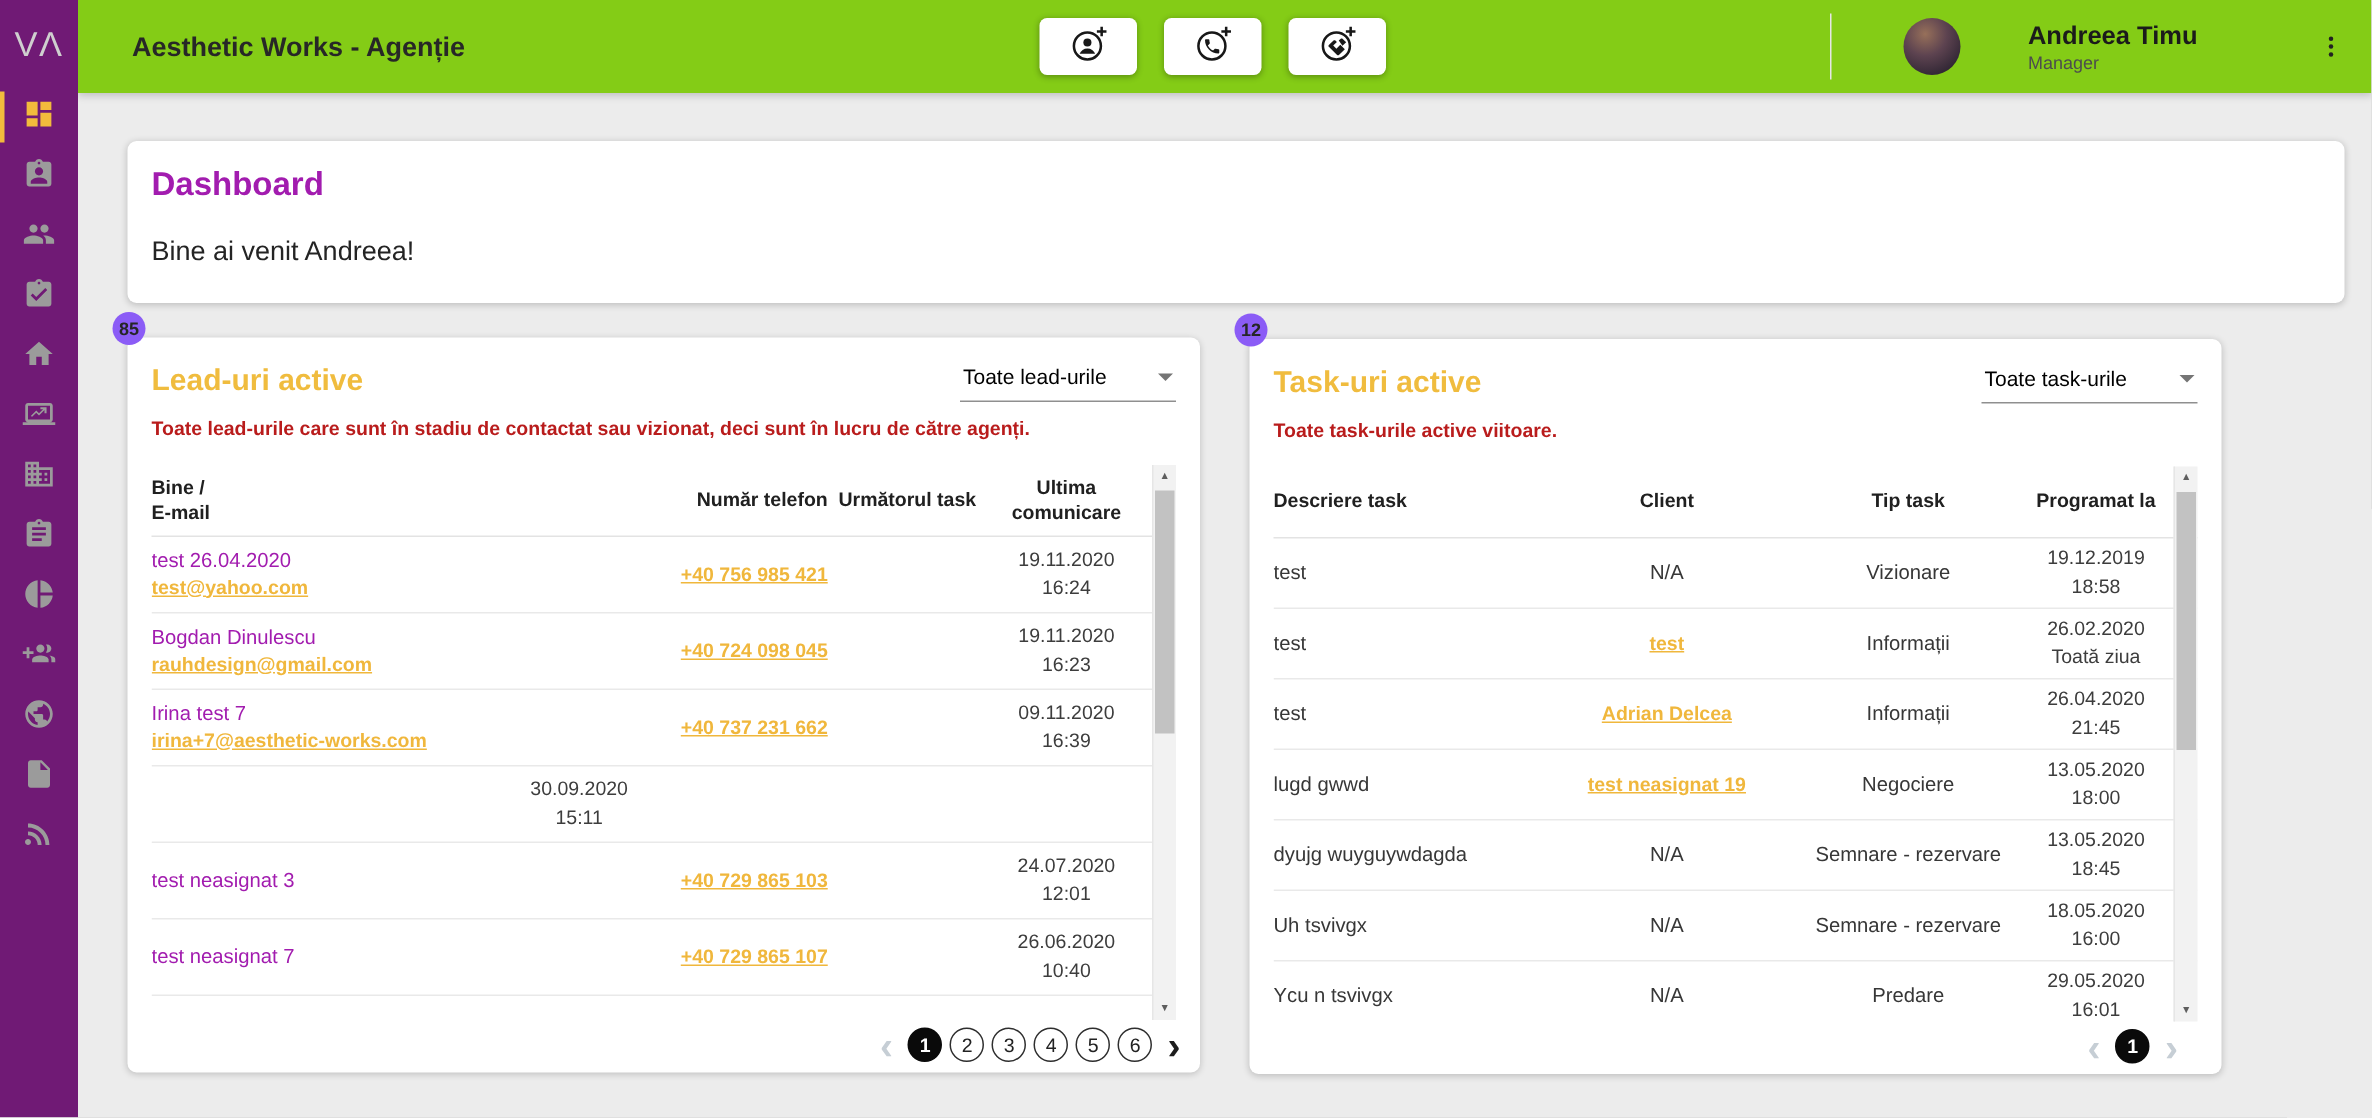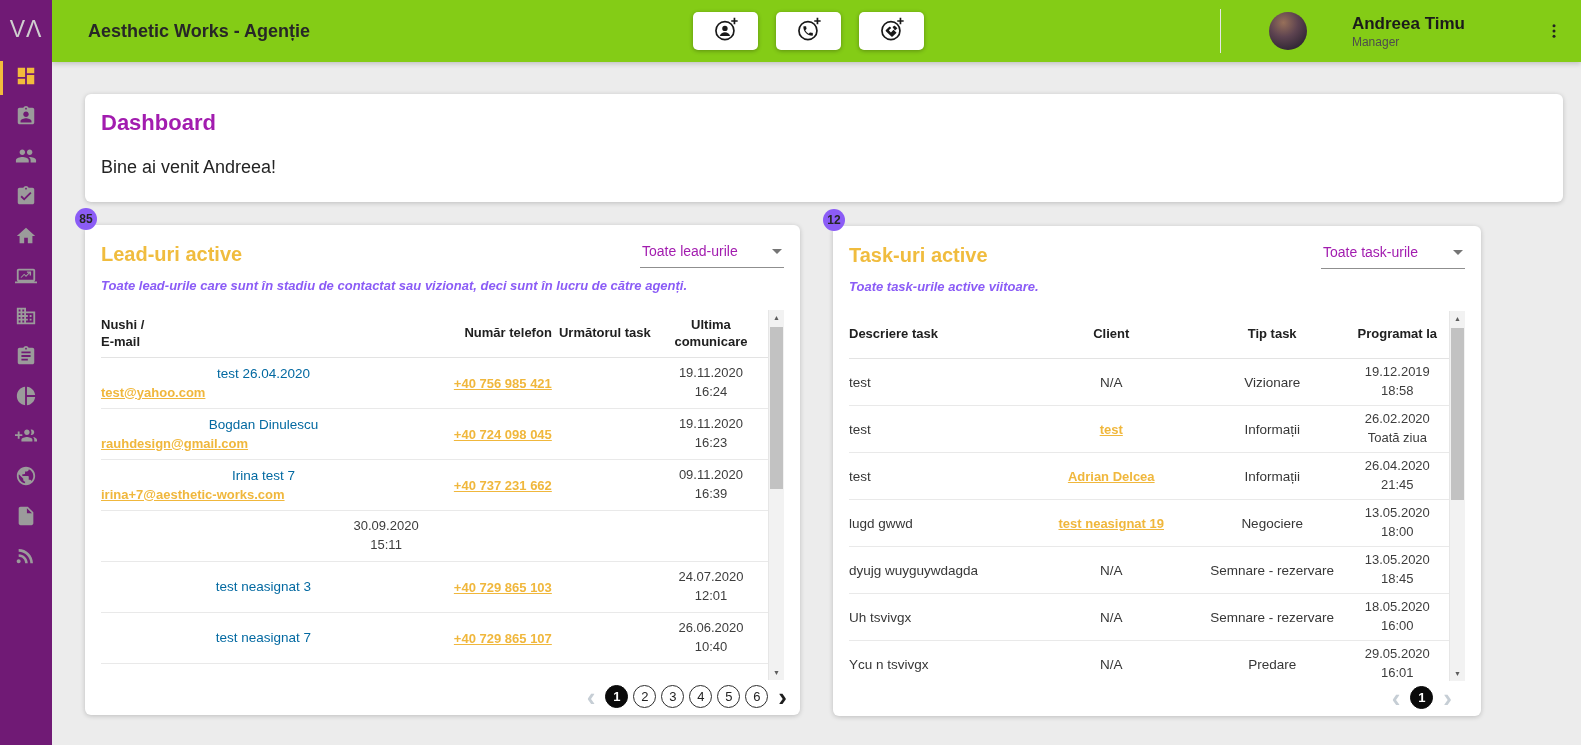--- a/index.html
+++ b/index.html
@@ -41,43 +41,43 @@
 
   .panel.leads{left:33px;top:163px;width:715px;height:490px;}
   .panel.tasks{left:781px;top:164px;width:648px;height:490px;}
   .badge{position:absolute;left:-10px;top:-17px;width:22px;height:22px;border-radius:50%;
          background:#8b5cf6;color:#262626;font-size:12px;font-weight:700;
          display:flex;align-items:center;justify-content:center;z-index:3;}
   .panel-title{position:absolute;left:16px;top:18px;font-size:20px;font-weight:700;color:#f0bc3e;}
   .panel-filter{position:absolute;right:16px;top:16px;width:140px;border-bottom:1px solid #8f8f8f;
                 display:flex;align-items:center;justify-content:space-between;
                 padding:2px 2px 8px 2px;cursor:pointer;}
-  .flabel{font-size:14px;color:#a21caf;text-align:center;}
+  .flabel{font-size:14px;color:#000000;text-align:center;}
   .caret{width:0;height:0;border-left:5px solid transparent;border-right:5px solid transparent;
          border-top:5px solid #757575;}
-  .panel-desc{position:absolute;left:16px;top:53px;right:16px;font-size:13px;font-weight:700;color:#8b5cf6;font-style:italic;}
+  .panel-desc{position:absolute;left:16px;top:53px;right:16px;font-size:13px;font-weight:700;color:#b91c1c;}
 
   
   .table-wrap{position:absolute;left:16px;right:16px;top:85px;bottom:35px;}
   .t-head{display:flex;align-items:center;min-height:47px;border-bottom:1px solid #e3e3e3;padding-right:20px;}
   .th{font-size:13px;font-weight:700;color:#202020;white-space:pre-line;line-height:1.25;}
   .rows-viewport{overflow:hidden;height:323px;position:relative;}
   .t-row{display:flex;align-items:center;border-bottom:1px solid #e9e9e9;padding-right:20px;}
   .leads .t-row{min-height:50px;}
   .tasks .t-row{min-height:46px;}
   .c{overflow:hidden;}
   .lead-col-name {flex:0 0 49%;text-align:left;}
   .lead-col-phone{flex:0 0 19%;text-align:right;}
   .lead-col-task {flex:0 0 16%;text-align:center;}
   .lead-col-last {flex:0 0 16%;text-align:center;}
   .task-col-desc {flex:0 0 30%;text-align:left;}
   .task-col-client{flex:0 0 28%;text-align:center;}
   .task-col-type {flex:0 0 26%;text-align:center;}
   .task-col-date {flex:0 0 16%;text-align:center;}
-  .nm{font-size:13.5px;color:#0369a1;margin-bottom:2px;text-align:center;}
+  .nm{font-size:13.5px;color:#a21caf;margin-bottom:2px;}
   .cell-text{font-size:13.5px;color:#373737;}
   .lnk{color:#f0b73c;font-weight:700;text-decoration:underline;font-size:13px;cursor:pointer;}
   .dt{font-size:13px;color:#3d3d3d;line-height:1.45;}
 
   
   .vscroll{position:absolute;right:0;top:0;bottom:0;width:15px;background:#f2f2f2;
            border-left:1px solid #e6e6e6;}
   .vs-arrow{position:absolute;left:0;right:0;text-align:center;font-size:7px;color:#5e5e5e;line-height:1;}
   .vs-up{top:4px;} .vs-down{bottom:4px;}
   .vs-thumb{position:absolute;left:1px;right:1px;background:#c2c2c2;}
@@ -234,21 +234,21 @@
       <div class="badge">85</div>
       <div class="panel-title">Lead-uri active</div>
       <div class="panel-filter">
         <span class="flabel">Toate lead-urile</span>
         <span class="caret"></span>
       </div>
       <div class="panel-desc">Toate lead-urile care sunt în stadiu de contactat sau vizionat, deci sunt în lucru de către agenți.</div>
 
       <div class="table-wrap">
         <div class="t-head">
-          <div class="th lead-col-name">Nushi /
+          <div class="th lead-col-name">Bine /
 E-mail</div>
           <div class="th lead-col-phone">Număr telefon</div>
           <div class="th lead-col-task">Următorul task</div>
           <div class="th lead-col-last">Ultima
 comunicare</div>
         </div>
         <div class="rows-viewport" id="lead-rows">
   <div class="t-row">
     <div class="c lead-col-name">
       <div class="nm">test 26.04.2020</div>

